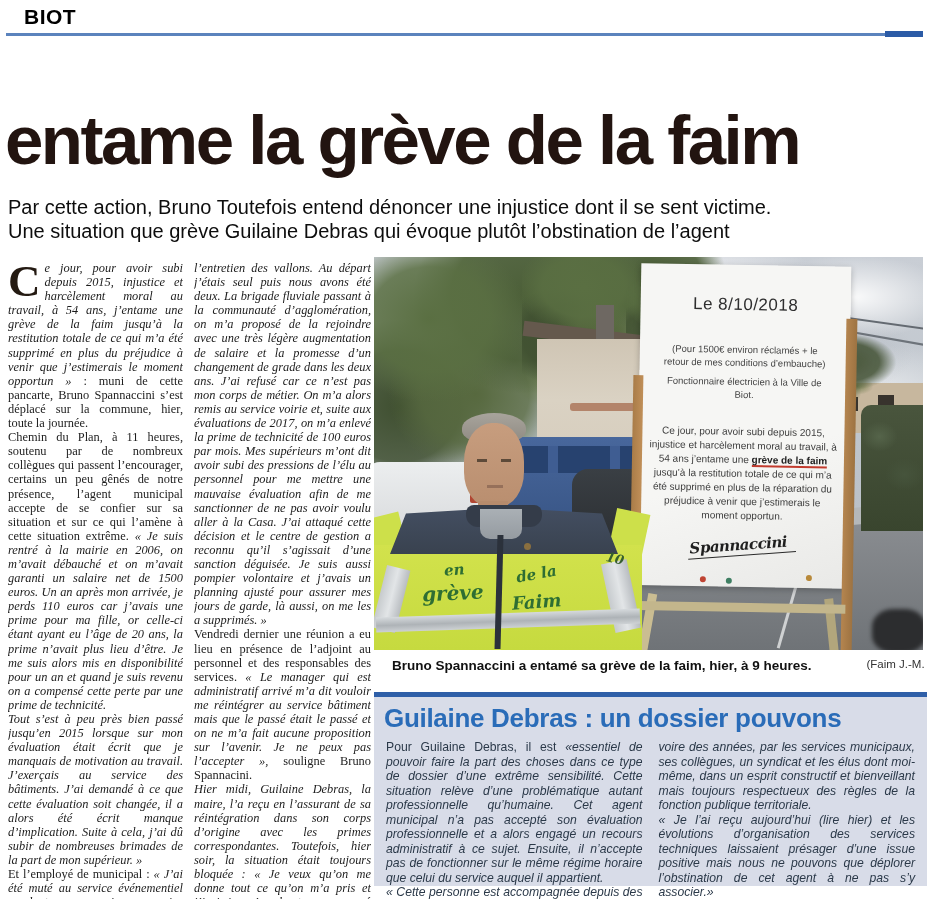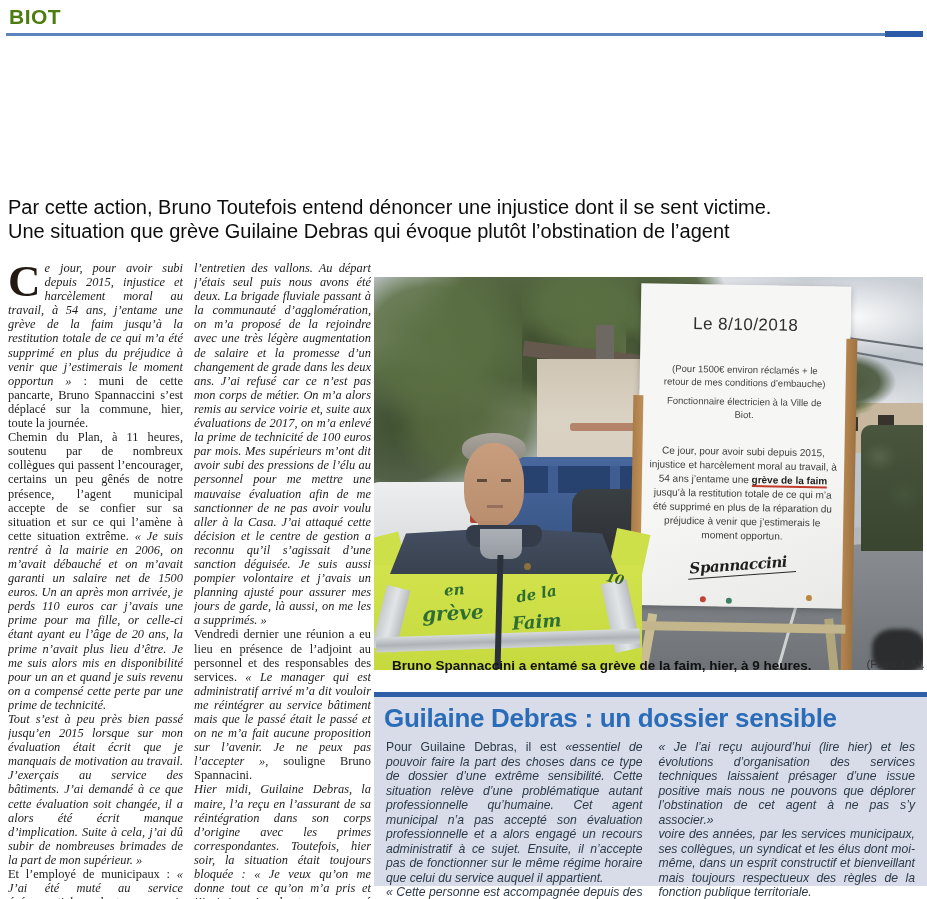--- a/index.html
+++ b/index.html
@@ -1,39 +1,39 @@
 <!DOCTYPE html>
 <html><head>
 <meta charset="utf-8">
 <style>
   html,body{margin:0;padding:0;background:#fff;}
   .page{position:relative;width:927px;height:899px;background:#ffffff;overflow:hidden;
         font-family:"Liberation Sans",sans-serif;}
   .abs{position:absolute;}
 
   
-  .kicker{left:9px;top:5px;font-size:21px;font-weight:bold;color:#4d7c0f;letter-spacing:.5px;text-align:right;}
+  .kicker{left:24px;top:5px;font-size:21px;font-weight:bold;color:#000000;letter-spacing:.5px;text-align:right;}
   .rule{left:6px;top:33px;width:915px;height:3px;background:#5b83bd;}
   .rule-cap{right:4px;top:31px;width:38px;height:6px;background:#2b5ba6;}
   .headline{left:5px;top:34px;width:920px;font-size:69px;line-height:71px;font-weight:bold;
             color:#221410;letter-spacing:-2.5px;margin:0;}
   .standfirst{left:8px;top:195px;width:916px;font-size:20px;line-height:24px;color:#0d0d0d;margin:0;}
 
   
   .col{top:261px;height:638px;overflow:hidden;font-family:"Liberation Serif",serif;
        font-size:12.4px;line-height:14.1px;color:#1c1c1c;text-align:justify;}
   .col1{left:8px;width:175px;}
   .col2{left:194px;width:177px;}
   .col p{margin:0;}
   .col em{}
   .dropcap{float:left;font-size:45px;line-height:37px;font-weight:bold;color:#241a12;
            padding:2px 4px 0 0;font-family:"Liberation Serif",serif;}
 
   
-  .photo{left:374px;top:277px;width:549px;height:393px;overflow:hidden;margin:0;
+  .photo{left:374px;top:257px;width:549px;height:393px;overflow:hidden;margin:0;
          background:
           radial-gradient(140px 60px at 480px 40px, rgba(255,255,255,.9), transparent 70%),
           radial-gradient(180px 70px at 320px 25px, rgba(250,250,252,.85), transparent 70%),
           radial-gradient(200px 80px at 400px 95px, rgba(158,164,173,.5), transparent 70%),
           radial-gradient(160px 60px at 505px 130px, rgba(240,242,244,.7), transparent 70%),
           linear-gradient(180deg,#c9ced5 0%,#c0c6cd 40%,#b4bac1 100%);}
   .tree{background:
           radial-gradient(45% 40% at 30% 40%, #5a6f42 0%, rgba(90,111,66,.85) 45%, transparent 72%),
           radial-gradient(50% 45% at 62% 32%, #4c5f38 0%, rgba(76,95,56,.9) 50%, transparent 75%),
           radial-gradient(40% 38% at 45% 66%, #57693f 0%, rgba(87,105,63,.8) 45%, transparent 72%),
@@ -142,28 +142,28 @@
   .box-col .lead{font-style:normal;}
 </style>
 </head>
 <body>
 
 <div class="page">
 
   <div class="abs kicker">BIOT</div>
   <div class="abs rule"></div>
   <div class="abs rule-cap"></div>
-  <h1 class="abs headline"><br></h1>
+  <h1 class="abs headline"><br><span>entame la grève de la faim</span></h1>
   <p class="abs standfirst"><span>Par cette action, Bruno Toutefois entend dénoncer une injustice dont il se sent victime.</span><br><span>Une situation que grève Guilaine Debras qui évoque plutôt l’obstination de l’agent</span></p>
 
   <div class="abs col col1">
     <p><span class="dropcap">C</span><em>e jour, pour avoir subi depuis 2015, injustice et harcèlement moral au travail, à 54 ans, j’entame une grève de la faim jusqu’à la restitution totale de ce qui m’a été supprimé en plus du préjudice à venir que j’estimerais le moment opportun »</em><span> : muni de cette pancarte, Bruno Spannaccini s’est déplacé sur la commune, hier, toute la journée.</span></p>
     <p><span>Chemin du Plan, à 11  heures, soutenu par de nombreux collègues qui passent l’encourager, certains un peu gênés de notre présence, l’agent municipal accepte de se confier sur sa situation et sur ce qui l’amène à cette situation extrême. </span><em>« Je suis rentré à la mairie en 2006, on m’avait débauché et on m’avait garanti un salaire net de 1500 euros. Un an après mon arrivée, je perds 110 euros car j’avais une prime pour ma fille, or celle-ci étant ayant eu l’âge de 20 ans, la prime n’avait plus lieu d’être. Je me suis alors mis en disponibilité pour un an et quand je suis revenu on a compensé cette perte par une prime de technicité.</em></p>
     <p><em>Tout s’est à peu près bien passé jusqu’en 2015 lorsque sur mon évaluation était écrit que je manquais de motivation au travail. J’exerçais au service des bâtiments. J’ai demandé à ce que cette évaluation soit changée, il a alors été écrit manque d’implication. Suite à cela, j’ai dû subir de nombreuses brimades de la part de mon supérieur. »</em></p>
-    <p><span>Et l’employé de municipaux : </span><em>« J’ai été muté au service événementiel pendant un an puis au service voirie. L’an dernier, la commune a créé la brigade fluviale pour s’occuper de</em></p>
+    <p><span>Et l’employé de municipal : </span><em>« J’ai été muté au service événementiel pendant un an puis au service voirie. L’an dernier, la commune a créé la brigade fluviale pour s’occuper de</em></p>
   </div>
 
   <div class="abs col col2">
     <p><em>l’entretien des vallons. Au départ j’étais seul puis nous avons été deux. La brigade fluviale passant à la communauté d’agglomération, on m’a proposé de la rejoindre avec une très légère augmentation de salaire et la promesse d’un changement de grade dans les deux ans. J’ai refusé car ce n’est pas mon corps de métier. On m’a alors remis au service voirie et, suite aux évaluations de 2017, on m’a enlevé la prime de technicité de 100 euros par mois. Mes supérieurs m’ont dit avoir subi des pressions de l’élu au personnel pour me mettre une mauvaise évaluation afin de me sanctionner de ne pas avoir voulu aller à la Casa. J’ai attaqué cette décision et le centre de gestion a reconnu qu’il s’agissait d’une sanction déguisée. Je suis aussi pompier volontaire et j’avais un planning ajusté pour assurer mes jours de garde, là aussi, on me les a supprimés. »</em></p>
     <p><span>Vendredi dernier une réunion a eu lieu en présence de l’adjoint au personnel et des responsables des services. </span><em>« Le manager qui est administratif arrivé m’a dit vouloir me réintégrer au service bâtiment mais que le passé était le passé et on ne m’a fait aucune proposition sur l’avenir. Je ne peux pas l’accepter »,</em><span> souligne Bruno Spannacini.</span></p>
     <p><em>Hier midi, Guilaine Debras, la maire, l’a reçu en l’assurant de sa réintégration dans son corps d’origine avec les primes correspondantes. Toutefois, hier soir, la situation était toujours bloquée : « Je veux qu’on me donne tout ce qu’on m’a pris et j’irai jusqu’au bout »,</em><span> a assuré Bruno Spannaccini, sans autres détails.</span></p>
 
   </div>
 
   <figure class="abs photo">
@@ -248,26 +248,26 @@
       <span class="scrawl w5">10</span>
     </div>
   </figure>
 
   <div class="abs caption-row">
     <span class="caption">Bruno Spannaccini a entamé sa grève de la faim, hier, à 9 heures.</span>
     <span class="credit">(Faim J.-M. P.)</span>
   </div>
 
   <aside class="abs box">
-    <h2>Guilaine Debras : un dossier sensible</h2>
+    <h2>Guilaine Debras : un dossier pouvons</h2>
     <div class="box-cols">
       <div class="box-col">
         <p><span class="lead">Pour Guilaine Debras, il est </span><span>«essentiel de pouvoir faire la part des choses dans ce type de dossier d’une extrême sensibilité. Cette situation relève d’une problématique autant professionnelle qu’humaine. Cet agent municipal n’a pas accepté son évaluation professionnelle et a alors engagé un recours administratif à ce sujet. Ensuite, il n’accepte pas de fonctionner sur le même régime horaire que celui du service auquel il appartient.</span></p>
         <p>« Cette personne est accompagnée depuis des mois,</p>
       </div>
       <div class="box-col">
+        <p>voire des années, par les services municipaux, ses collègues, un syndicat et les élus dont moi-même, dans un esprit constructif et bienveillant mais toujours respectueux des règles de la fonction publique territoriale.</p>
         <p>« Je l’ai reçu aujourd’hui (lire hier) et les évolutions d’organisation des services techniques laissaient présager d’une issue positive mais nous ne pouvons que déplorer l’obstination de cet agent à ne pas s’y associer.»</p>
-        <p>voire des années, par les services municipaux, ses collègues, un syndicat et les élus dont moi-même, dans un esprit constructif et bienveillant mais toujours respectueux des règles de la fonction publique territoriale.</p>
       </div>
     </div>
   </aside>
 
 </div>
 
 </body></html>

